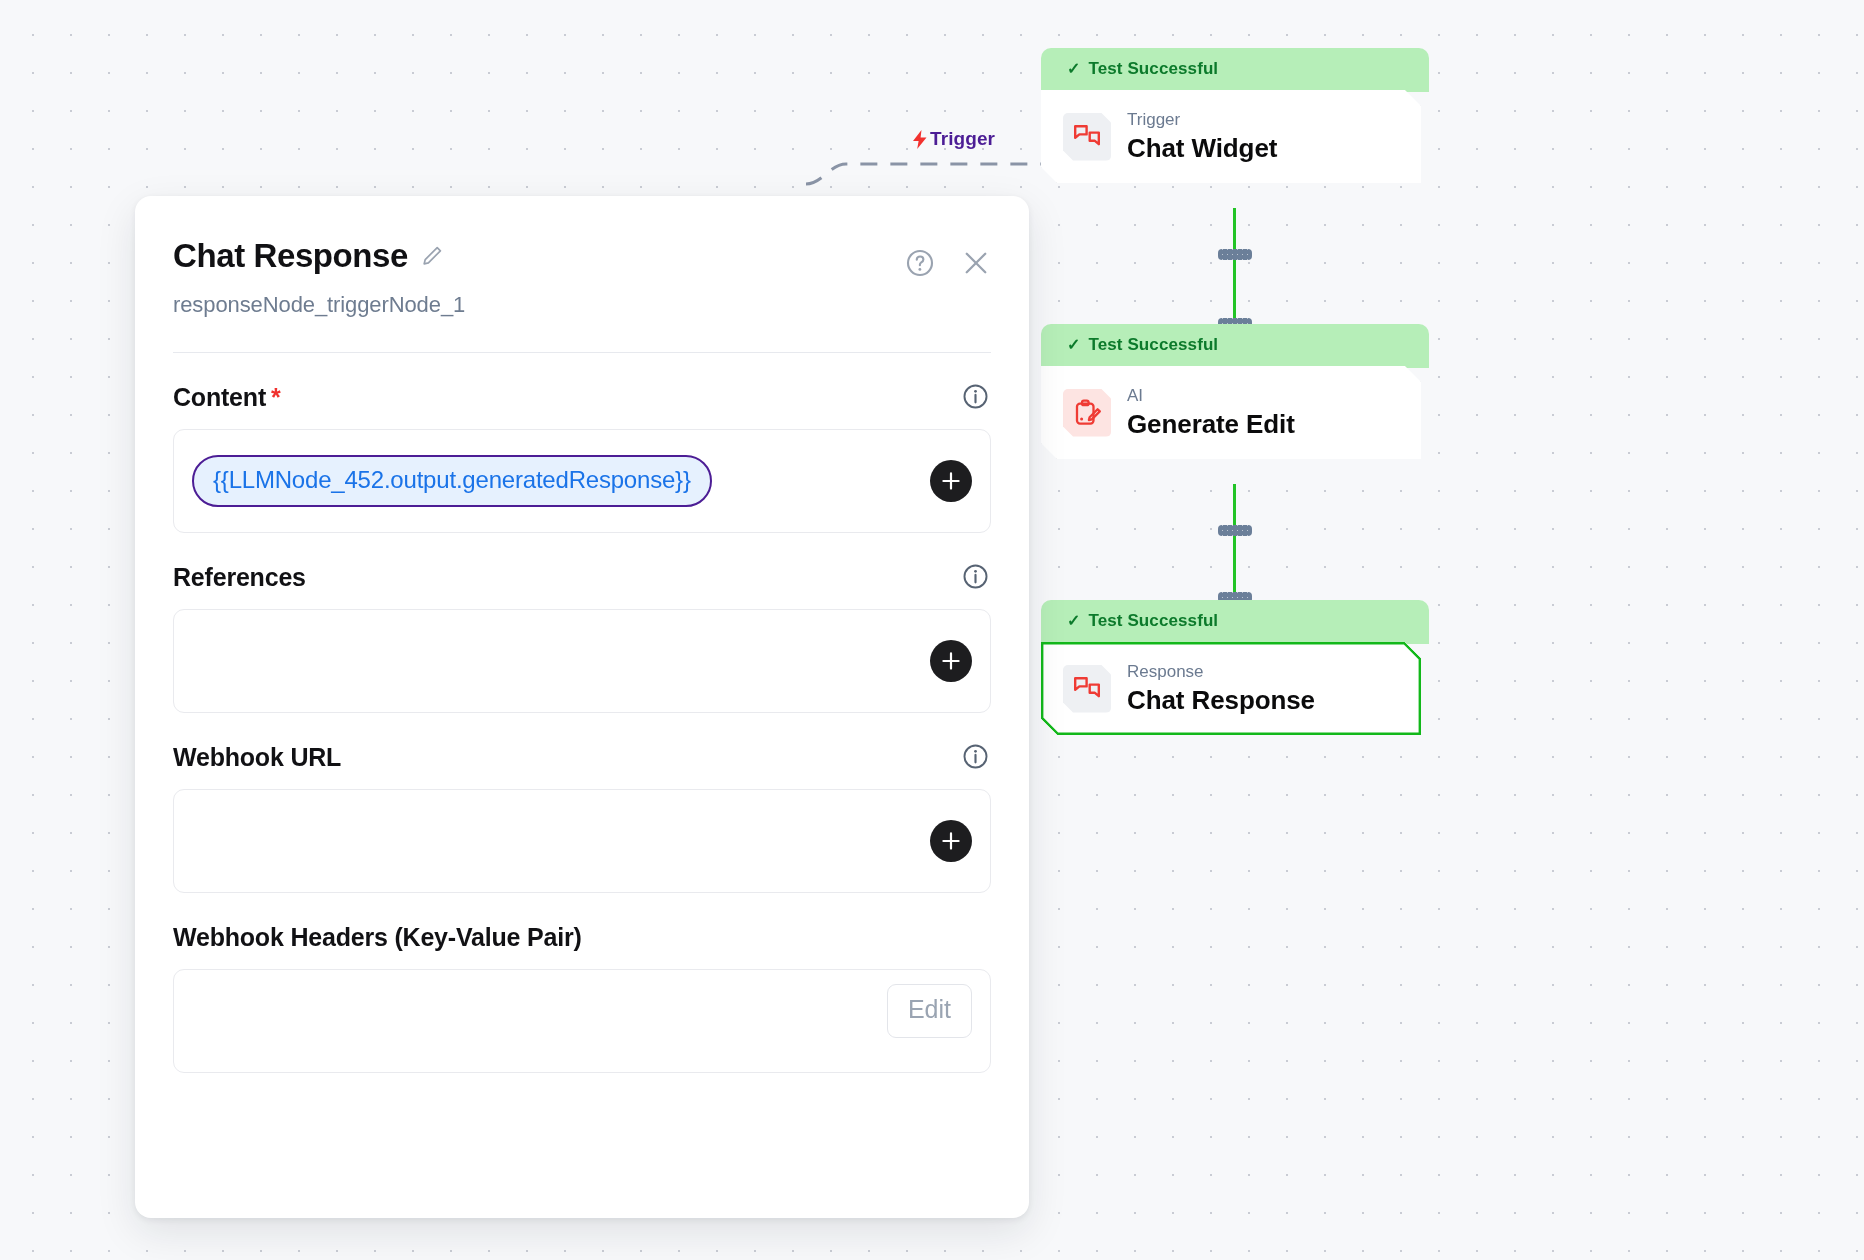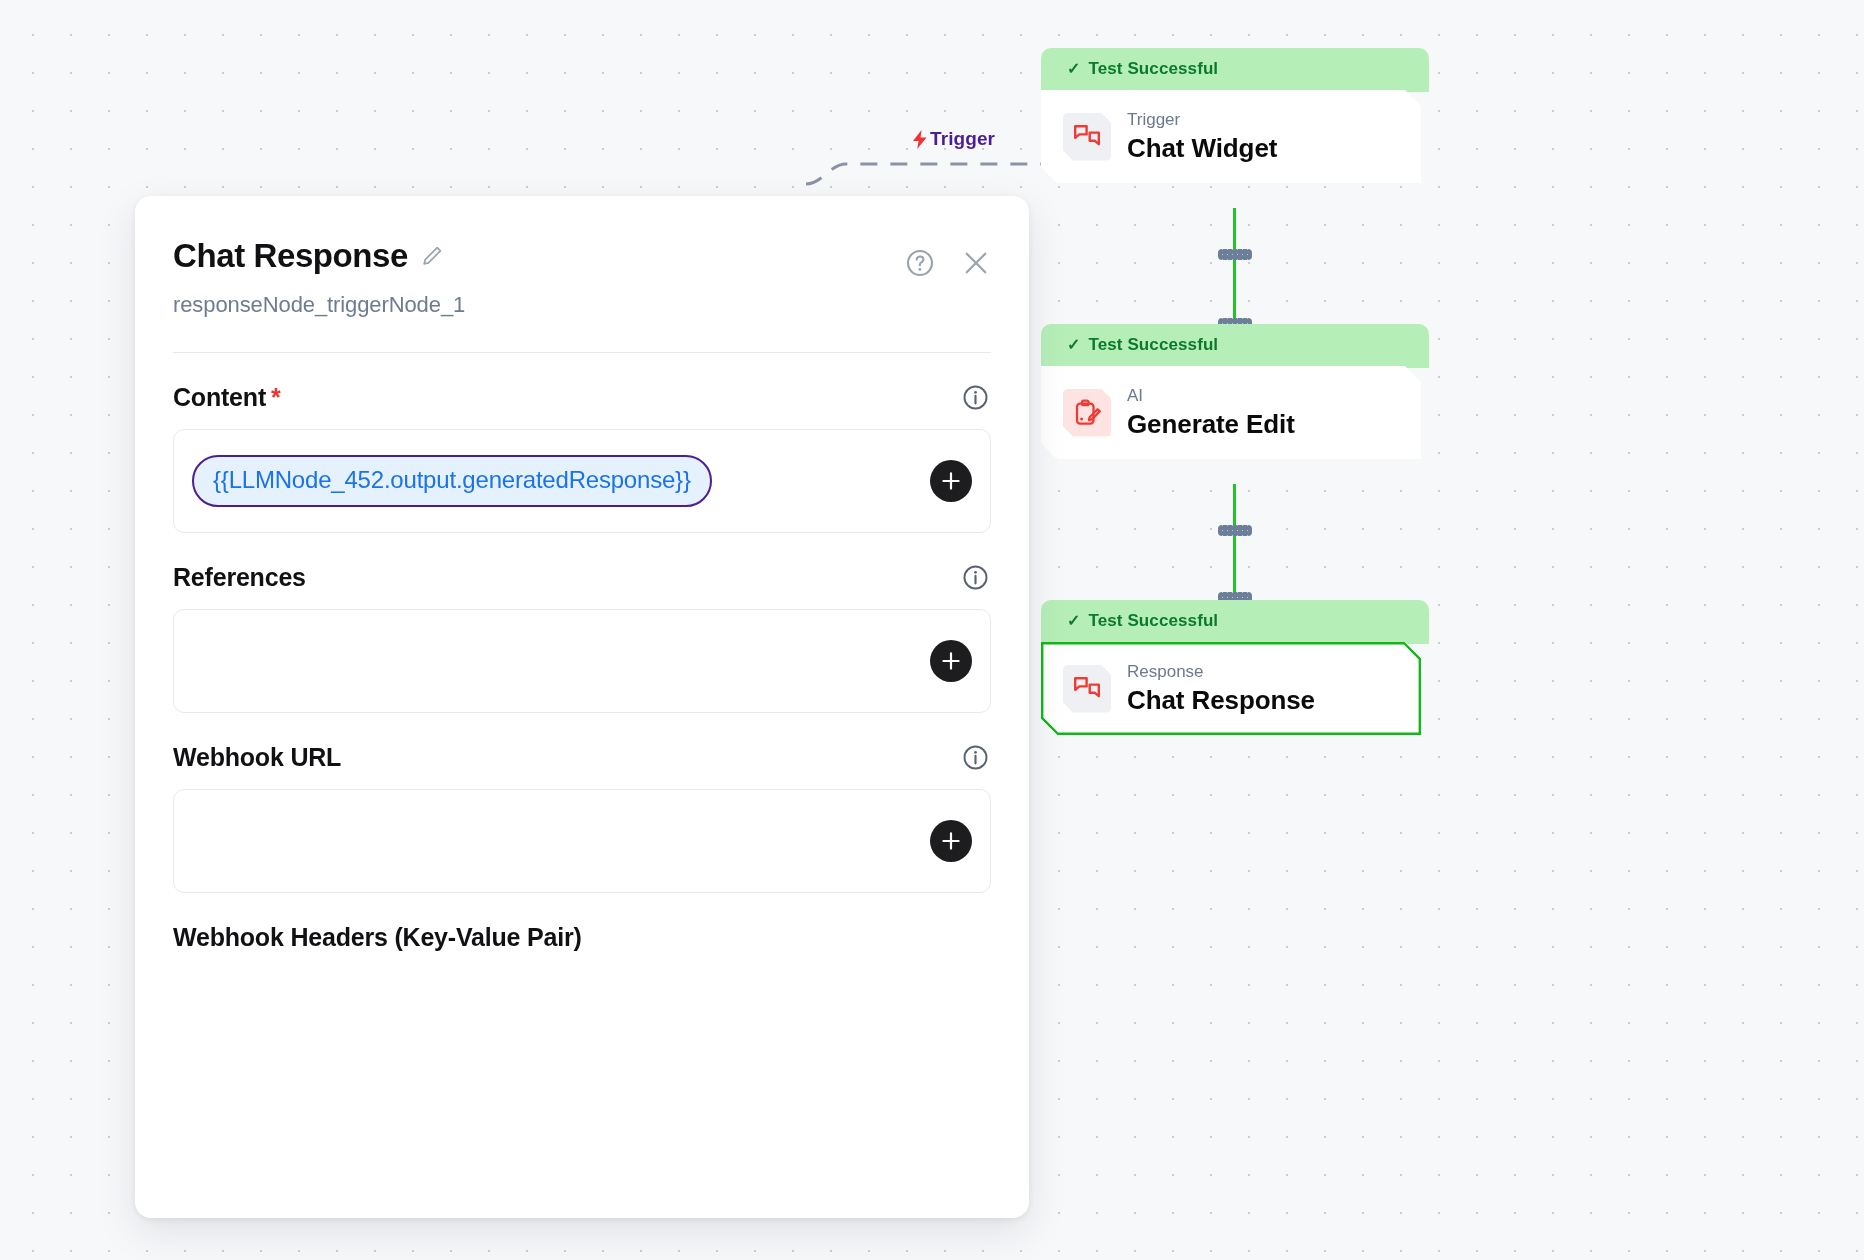--- a/index.html
+++ b/index.html
@@ -93,21 +93,21 @@
   .pencil{width:24px;height:24px;display:block;cursor:pointer;}
   .head-actions{display:flex;align-items:center;gap:26px;margin-top:10px;}
   .icon-btn{width:30px;height:30px;display:block;cursor:pointer;}
   .panel-sub{
     margin-top:14px;font-size:22px;color:#6e7c90;letter-spacing:-.1px;
   }
   .divider{height:1px;background:#e7e9ee;margin:34px 0 0 0;}
 
   .field{margin-top:30px;}
   .field-head{
-    display:flex;align-items:center;justify-content:space-between;
+    display:flex;align-items:flex-start;justify-content:space-between;
     padding-right:2px;
   }
   .field-label{font-size:25px;font-weight:700;color:#111114;letter-spacing:-.2px;}
   .req{color:#f0312e;font-weight:700;margin-left:5px;}
   .info{width:27px;height:27px;display:block;cursor:pointer;}
 
   .field-box{
     margin-top:17px;
     position:relative;
     border:1px solid #e9eaee;border-radius:11px;
@@ -316,16 +316,19 @@
         </span>
       </div>
     </div>
 
     <div class="field">
       <div class="field-head">
         <div class="field-label">
           <span>Webhook Headers (Key-Value Pair)</span>
         </div>
       </div>
+      <div class="field-box tall">
+        <button class="edit-btn">Edit</button>
+      </div>
     </div>
 
   </div>
 </div>
 
 </body></html>

